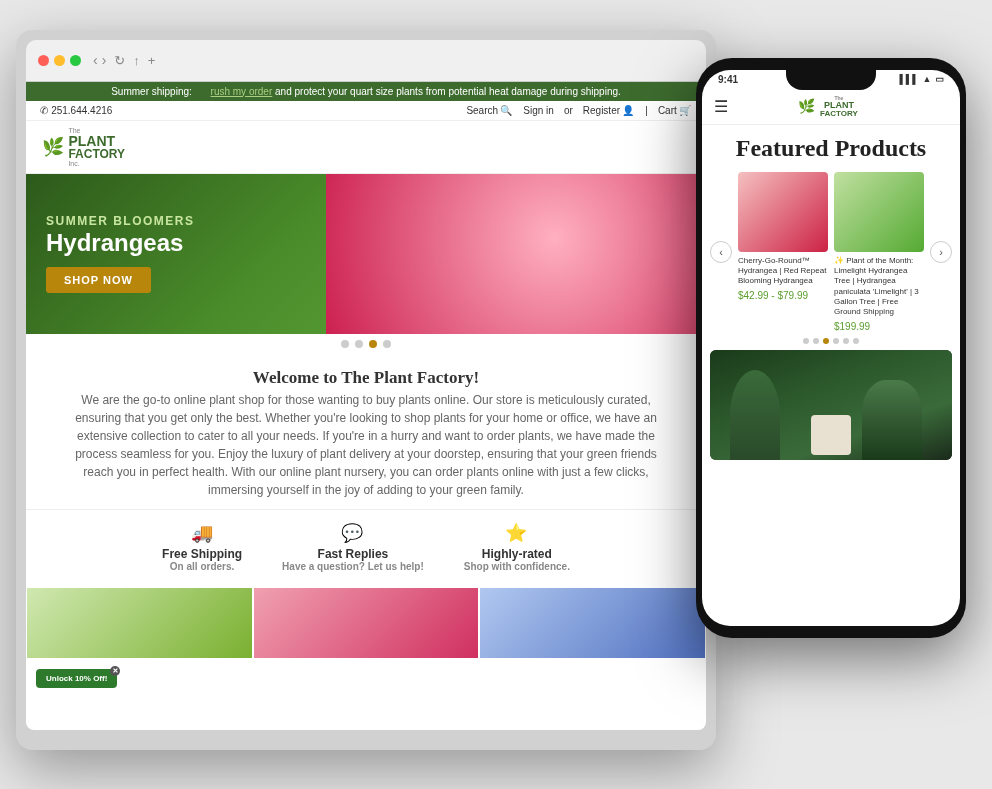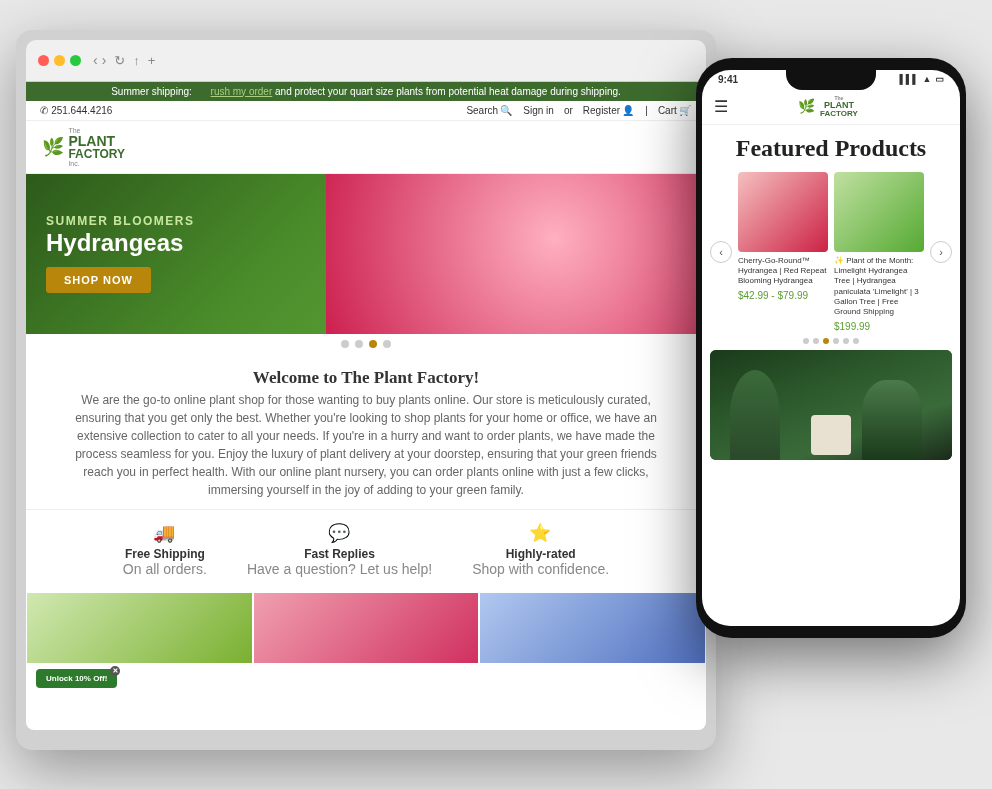--- a/index.html
+++ b/index.html
@@ -220,21 +220,21 @@
       display: flex;
       justify-content: center;
       gap: 40px;
       padding: 12px 20px;
       background: white;
       border-top: 1px solid #eee;
     }
     .feature { text-align: center; }
     .feature-icon { font-size: 18px; color: #b8860b; margin-bottom: 3px; }
     .feature-title { font-size: 12px; font-weight: bold; color: #333; }
-    .feature-sub { font-size: 14px; color: #888; }
+    .feature-sub { font-size: 10px; color: #888; font-weight: bold; }
 
     
     .img-strip {
       display: flex;
       height: 70px;
       overflow: hidden;
       margin-top: 4px;
     }
     .strip-img {
       flex: 1;

